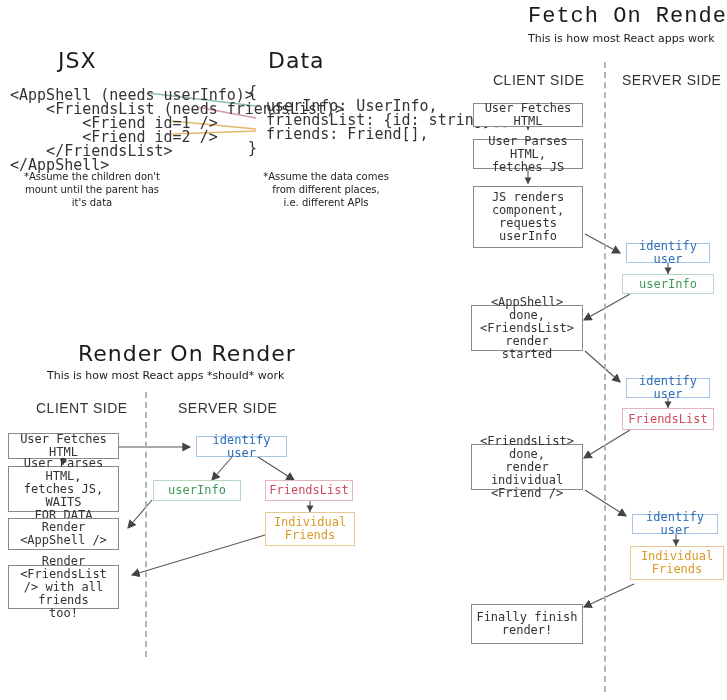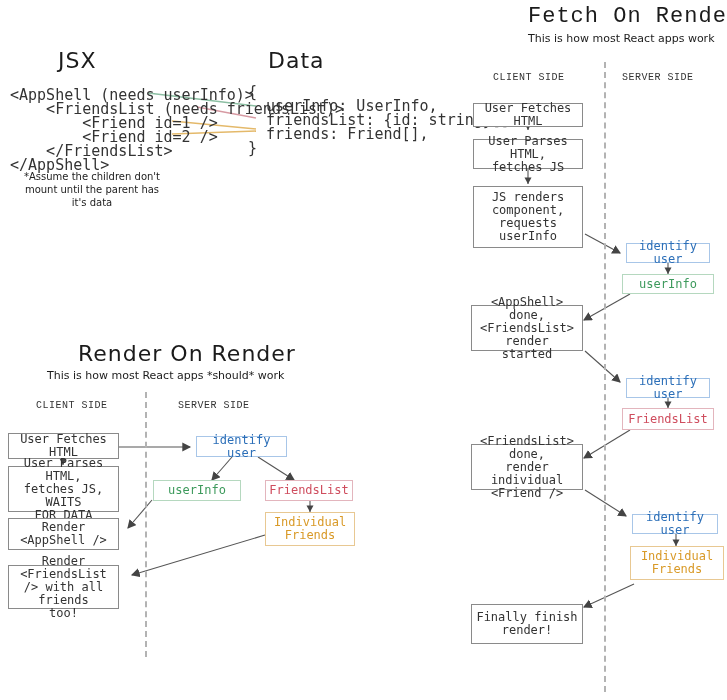--- a/index.html
+++ b/index.html
@@ -18,22 +18,22 @@
     font-weight:400;font-size:22px;letter-spacing:1px;color:#1b1b1b;
     white-space:nowrap;
   }
   .sub-title{
     position:absolute;
     font-family:"DejaVu Sans","Liberation Sans",sans-serif;
     font-size:11px;color:#1b1b1b;white-space:nowrap;
   }
   .col-label{
     position:absolute;
-    font-family:Liberation Mono, monospace;
-    font-size:10px;letter-spacing:.5px;color:#333;white-space:nowrap;text-align:center;
+    font-family:Liberation Sans, sans-serif;
+    font-size:14px;letter-spacing:.5px;color:#333;white-space:nowrap;text-align:center;
   }
 
   
   .code{
     position:absolute;
     font-family:"DejaVu Sans Mono","Liberation Mono",monospace;
     font-size:15px;line-height:14px;color:#333;white-space:pre;
   }
   .note{
     position:absolute;
@@ -135,20 +135,23 @@
   <div class="note" style="left:12px;top:170px;width:160px;white-space:pre-line;">*Assume the children don't
 mount until the parent has
 it's data</div>
 
   <div class="big-title" style="left:268px;top:48px;">Data</div>
   <div class="code" style="left:248px;top:85px;">{
   userInfo: UserInfo,
   friendsList: {id: string}[],
   friends: Friend[],
 }</div>
+  <div class="note" style="left:256px;top:170px;width:140px;white-space:pre-line;">*Assume the data comes
+from different places,
+i.e. different APIs</div>
 
   <div class="big-title" style="left:528px;top:4px;font-family:Liberation Mono, monospace;">Fetch On Render</div>
   <div class="sub-title" style="left:528px;top:32px;">This is how most React apps work</div>
   <div class="col-label" style="left:493px;top:72px;">CLIENT SIDE</div>
   <div class="col-label" style="left:622px;top:72px;">SERVER SIDE</div>
   <div class="divider" style="left:604px;top:62px;height:630px;"></div>
 
   <div class="box plain" style="left:473px;top:103px;width:110px;height:24px;">User Fetches HTML</div>
   <div class="box plain" style="left:473px;top:139px;width:110px;height:30px;">User Parses HTML,
 fetches JS</div>

